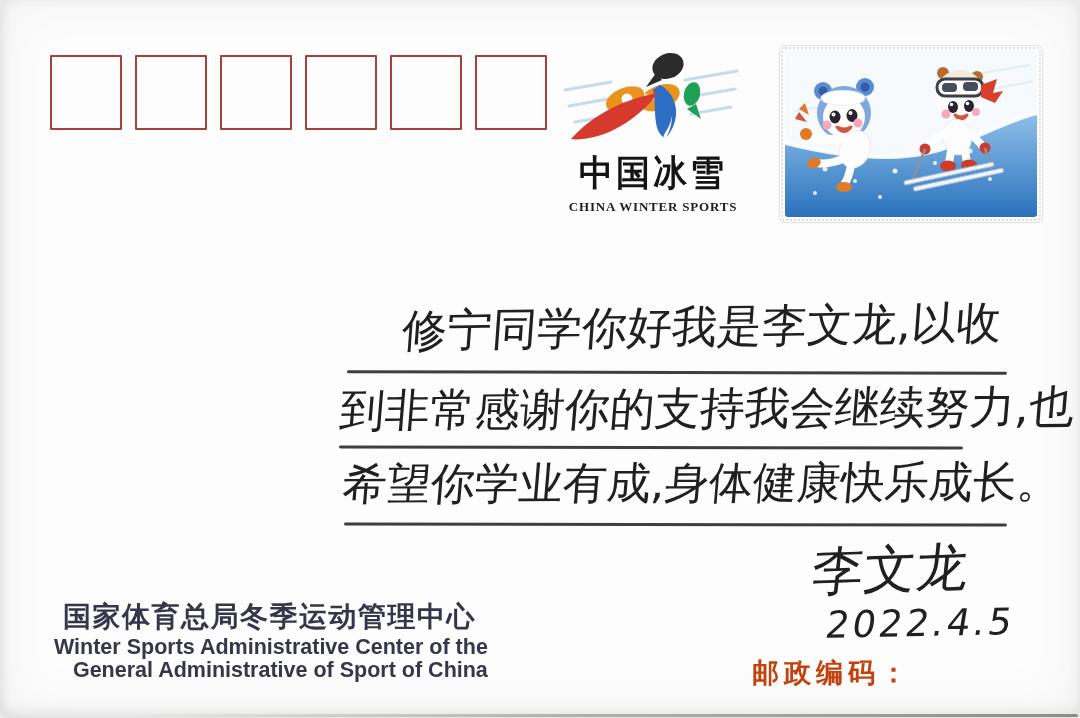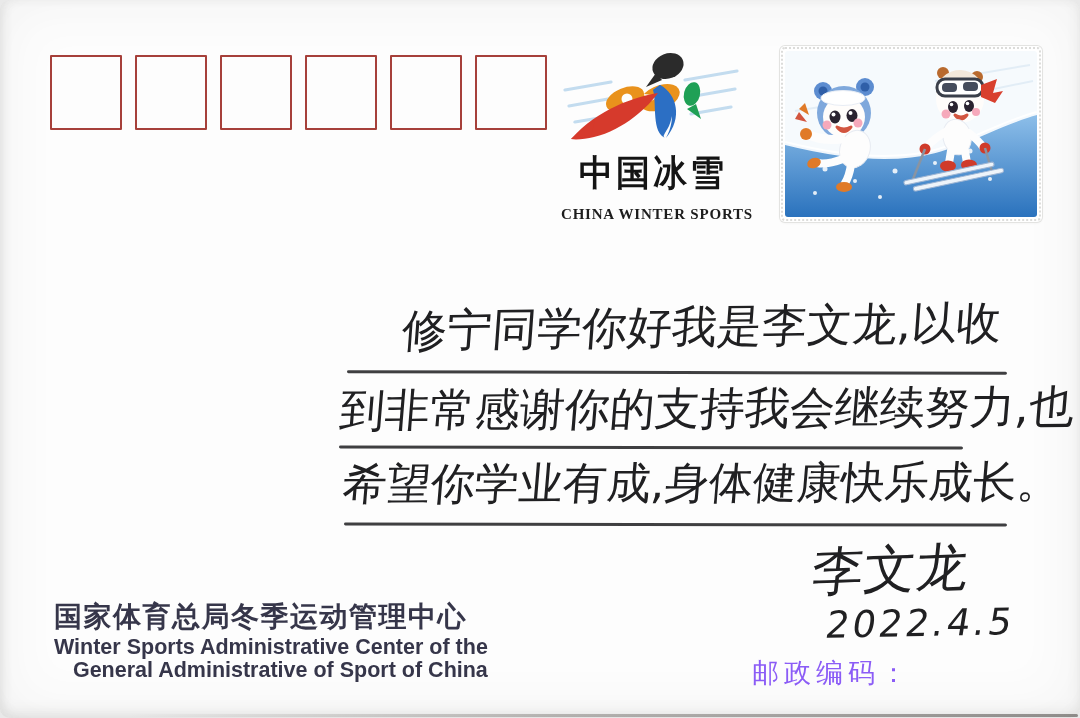--- a/index.html
+++ b/index.html
@@ -8,48 +8,48 @@
   .card{position:absolute;inset:0;background:#fdfdfd;border-radius:10px;
         box-shadow:inset 0 0 60px rgba(90,85,80,.07), inset 0 -6px 14px rgba(80,75,70,.10),
                    inset 4px 0 10px rgba(80,75,70,.05);}
   
   .pboxes{position:absolute;left:50px;top:55px;display:flex;gap:13px;}
   .pbox{width:68px;height:71px;border:2.5px solid #a6403a;border-radius:1px;background:transparent;}
   
   .logo{position:absolute;left:561px;top:42px;width:184px;text-align:center;}
   .logo-cn{font-family:"Liberation Serif",serif;font-size:34px;font-weight:900;
            letter-spacing:3px;color:#141414;margin-top:-2px;transform:scaleY(1.05);}
-  .logo-en{font-family:"Liberation Serif",serif;font-size:15px;font-weight:700;
-           letter-spacing:.8px;color:#1d1d1d;margin-top:10px;white-space:nowrap;}
+  .logo-en{font-family:"Liberation Serif",serif;font-size:13px;font-weight:700;
+           letter-spacing:.8px;color:#1d1d1d;margin-top:3px;white-space:nowrap;}
   
   .stamp{position:absolute;left:780px;top:46px;width:262px;height:176px;background:#fff;
          border-radius:5px;padding:5px;box-sizing:border-box;
          box-shadow:0 0 0 1px #e3e3e1, 0 1px 3px rgba(0,0,0,.06);
          outline:2px dotted #dcdcda;outline-offset:-3px;}
   .stamp svg{display:block;border-radius:3px;}
   
   .hw{position:absolute;color:#202022;white-space:nowrap;
       font-family:"DejaVu Sans",sans-serif;}
   .l1{left:402px;top:297px;font-size:45px;transform:rotate(-.8deg) skewX(-5deg);}
   .l2{left:340px;top:379px;font-size:45px;transform:rotate(-.3deg) skewX(-5deg);}
   .l3{left:343px;top:454px;font-size:44px;transform:rotate(-.2deg) skewX(-5deg);}
   .rule{position:absolute;height:2.5px;background:#3f3f41;border-radius:2px;}
   .r1{left:347px;top:371px;width:660px;transform:rotate(.15deg);}
   .r2{left:339px;top:446px;width:624px;transform:rotate(.1deg);}
   .r3{left:344px;top:523px;width:663px;transform:rotate(.1deg);}
   .sig{left:812px;top:535px;font-size:52px;transform:rotate(-2deg) skewX(-8deg);}
   .date{left:826px;top:602px;font-size:37px;letter-spacing:3px;
         transform:rotate(-1deg) skewX(-10deg);}
   
-  .org-cn{position:absolute;left:54px;top:598px;font-size:28px;font-weight:600;
+  .org-cn{position:absolute;left:63px;top:598px;font-size:28px;font-weight:600;
           letter-spacing:1.5px;color:#36364a;white-space:nowrap;}
   .org-en{position:absolute;left:54px;top:636px;font-size:21.5px;line-height:22.5px;
           font-weight:600;color:#36364a;white-space:nowrap;text-align:right;}
-  .zip{position:absolute;left:752px;top:655px;font-size:27px;font-weight:400;
-       letter-spacing:5px;color:#8b5cf6;white-space:nowrap;}
+  .zip{position:absolute;left:752px;top:655px;font-size:27px;font-weight:700;
+       letter-spacing:5px;color:#c2410c;white-space:nowrap;}
   .edge-bottom{position:absolute;bottom:1px;left:130px;width:948px;height:3px;border-radius:2px;
        background:linear-gradient(90deg,rgba(100,95,90,0) 0%,rgba(100,95,90,.4) 45%,rgba(70,66,62,.55) 100%);}
 </style>
 </head>
 <body>
 
 <div class="card">
 
   <div class="pboxes">
       <div class="pbox"></div>

